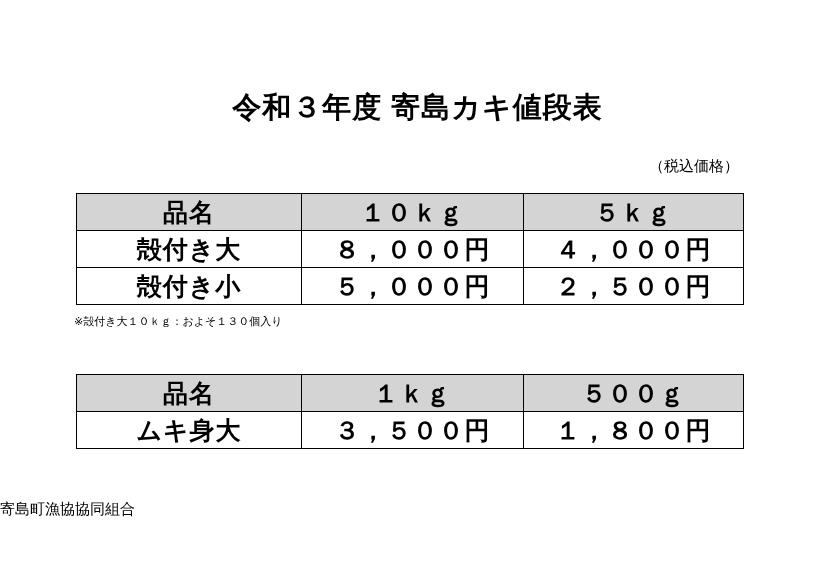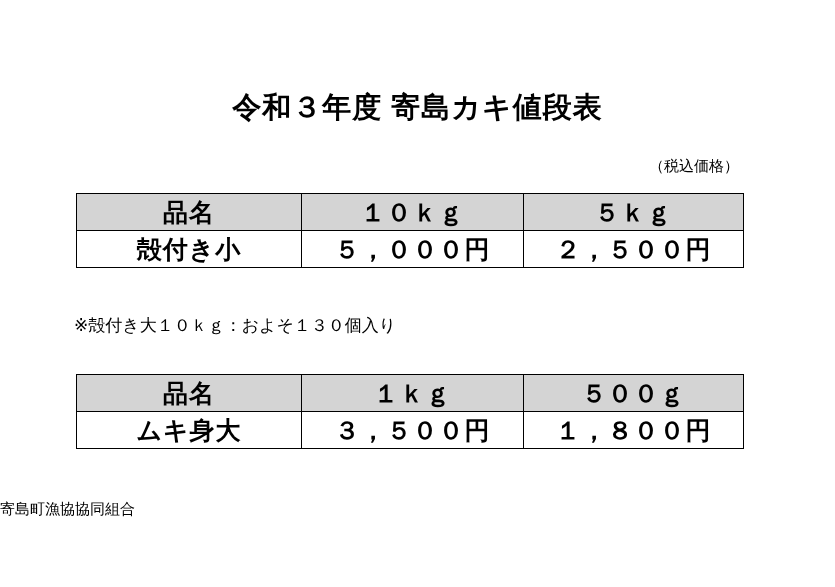--- a/index.html
+++ b/index.html
@@ -70,21 +70,21 @@
   table.price thead th {
     background: #d4d4d4;
   }
   table.price col.c1 { width: 225px; }
   table.price col.c2 { width: 222px; }
   table.price col.c3 { width: 220px; }
   .footnote {
     position: absolute;
     top: 314px;
     left: 74px;
-    font-size: 17px;
+    font-size: 11px;
     white-space: nowrap;
   }
   .org {
     position: absolute;
     top: 500px;
     left: 0;
     width: 835px;
     text-align: left;
     padding-right: 96px;
     box-sizing: border-box;
@@ -109,20 +109,25 @@
     </colgroup>
     <thead>
       <tr>
         <th>品名</th>
         <th>１０ｋｇ</th>
         <th>５ｋｇ</th>
       </tr>
     </thead>
     <tbody>
       <tr>
+        <td>殻付き大</td>
+        <td>８，０００円</td>
+        <td>４，０００円</td>
+      </tr>
+      <tr>
         <td>殻付き小</td>
         <td>５，０００円</td>
         <td>２，５００円</td>
       </tr>
     </tbody>
   </table>
 
   <div class="footnote">※殻付き大１０ｋｇ：およそ１３０個入り</div>
 
   <table class="price second">

